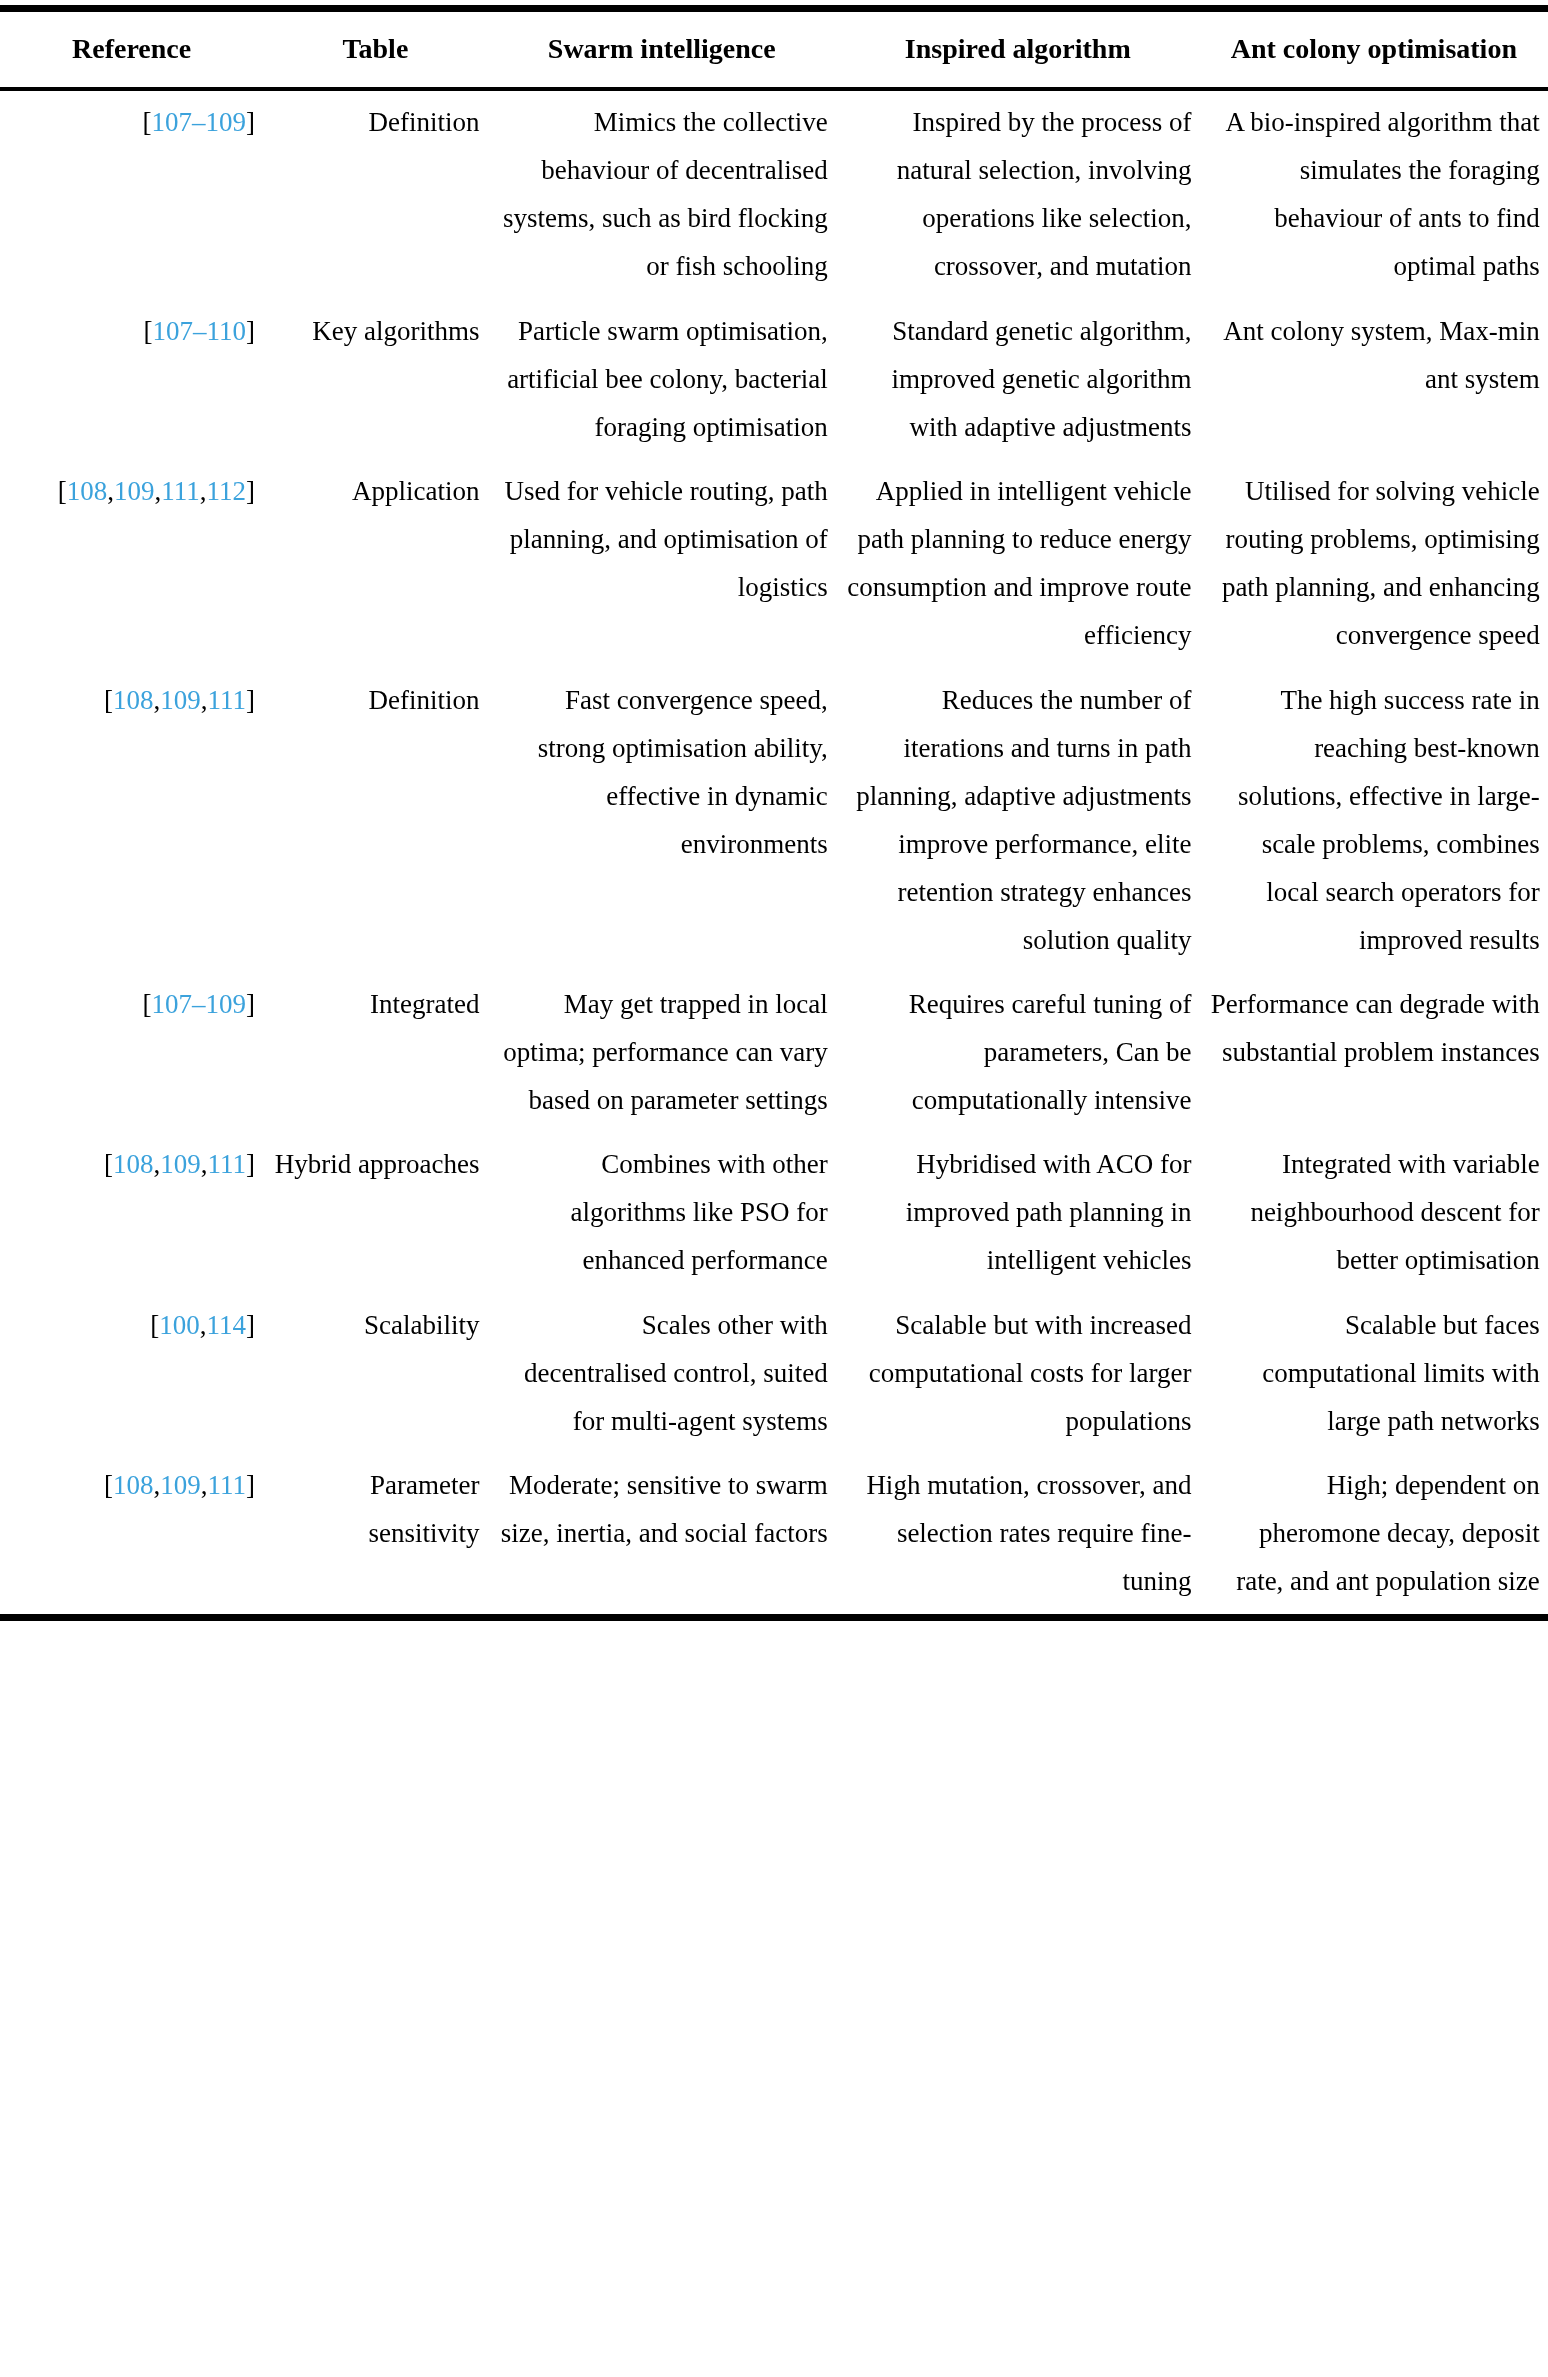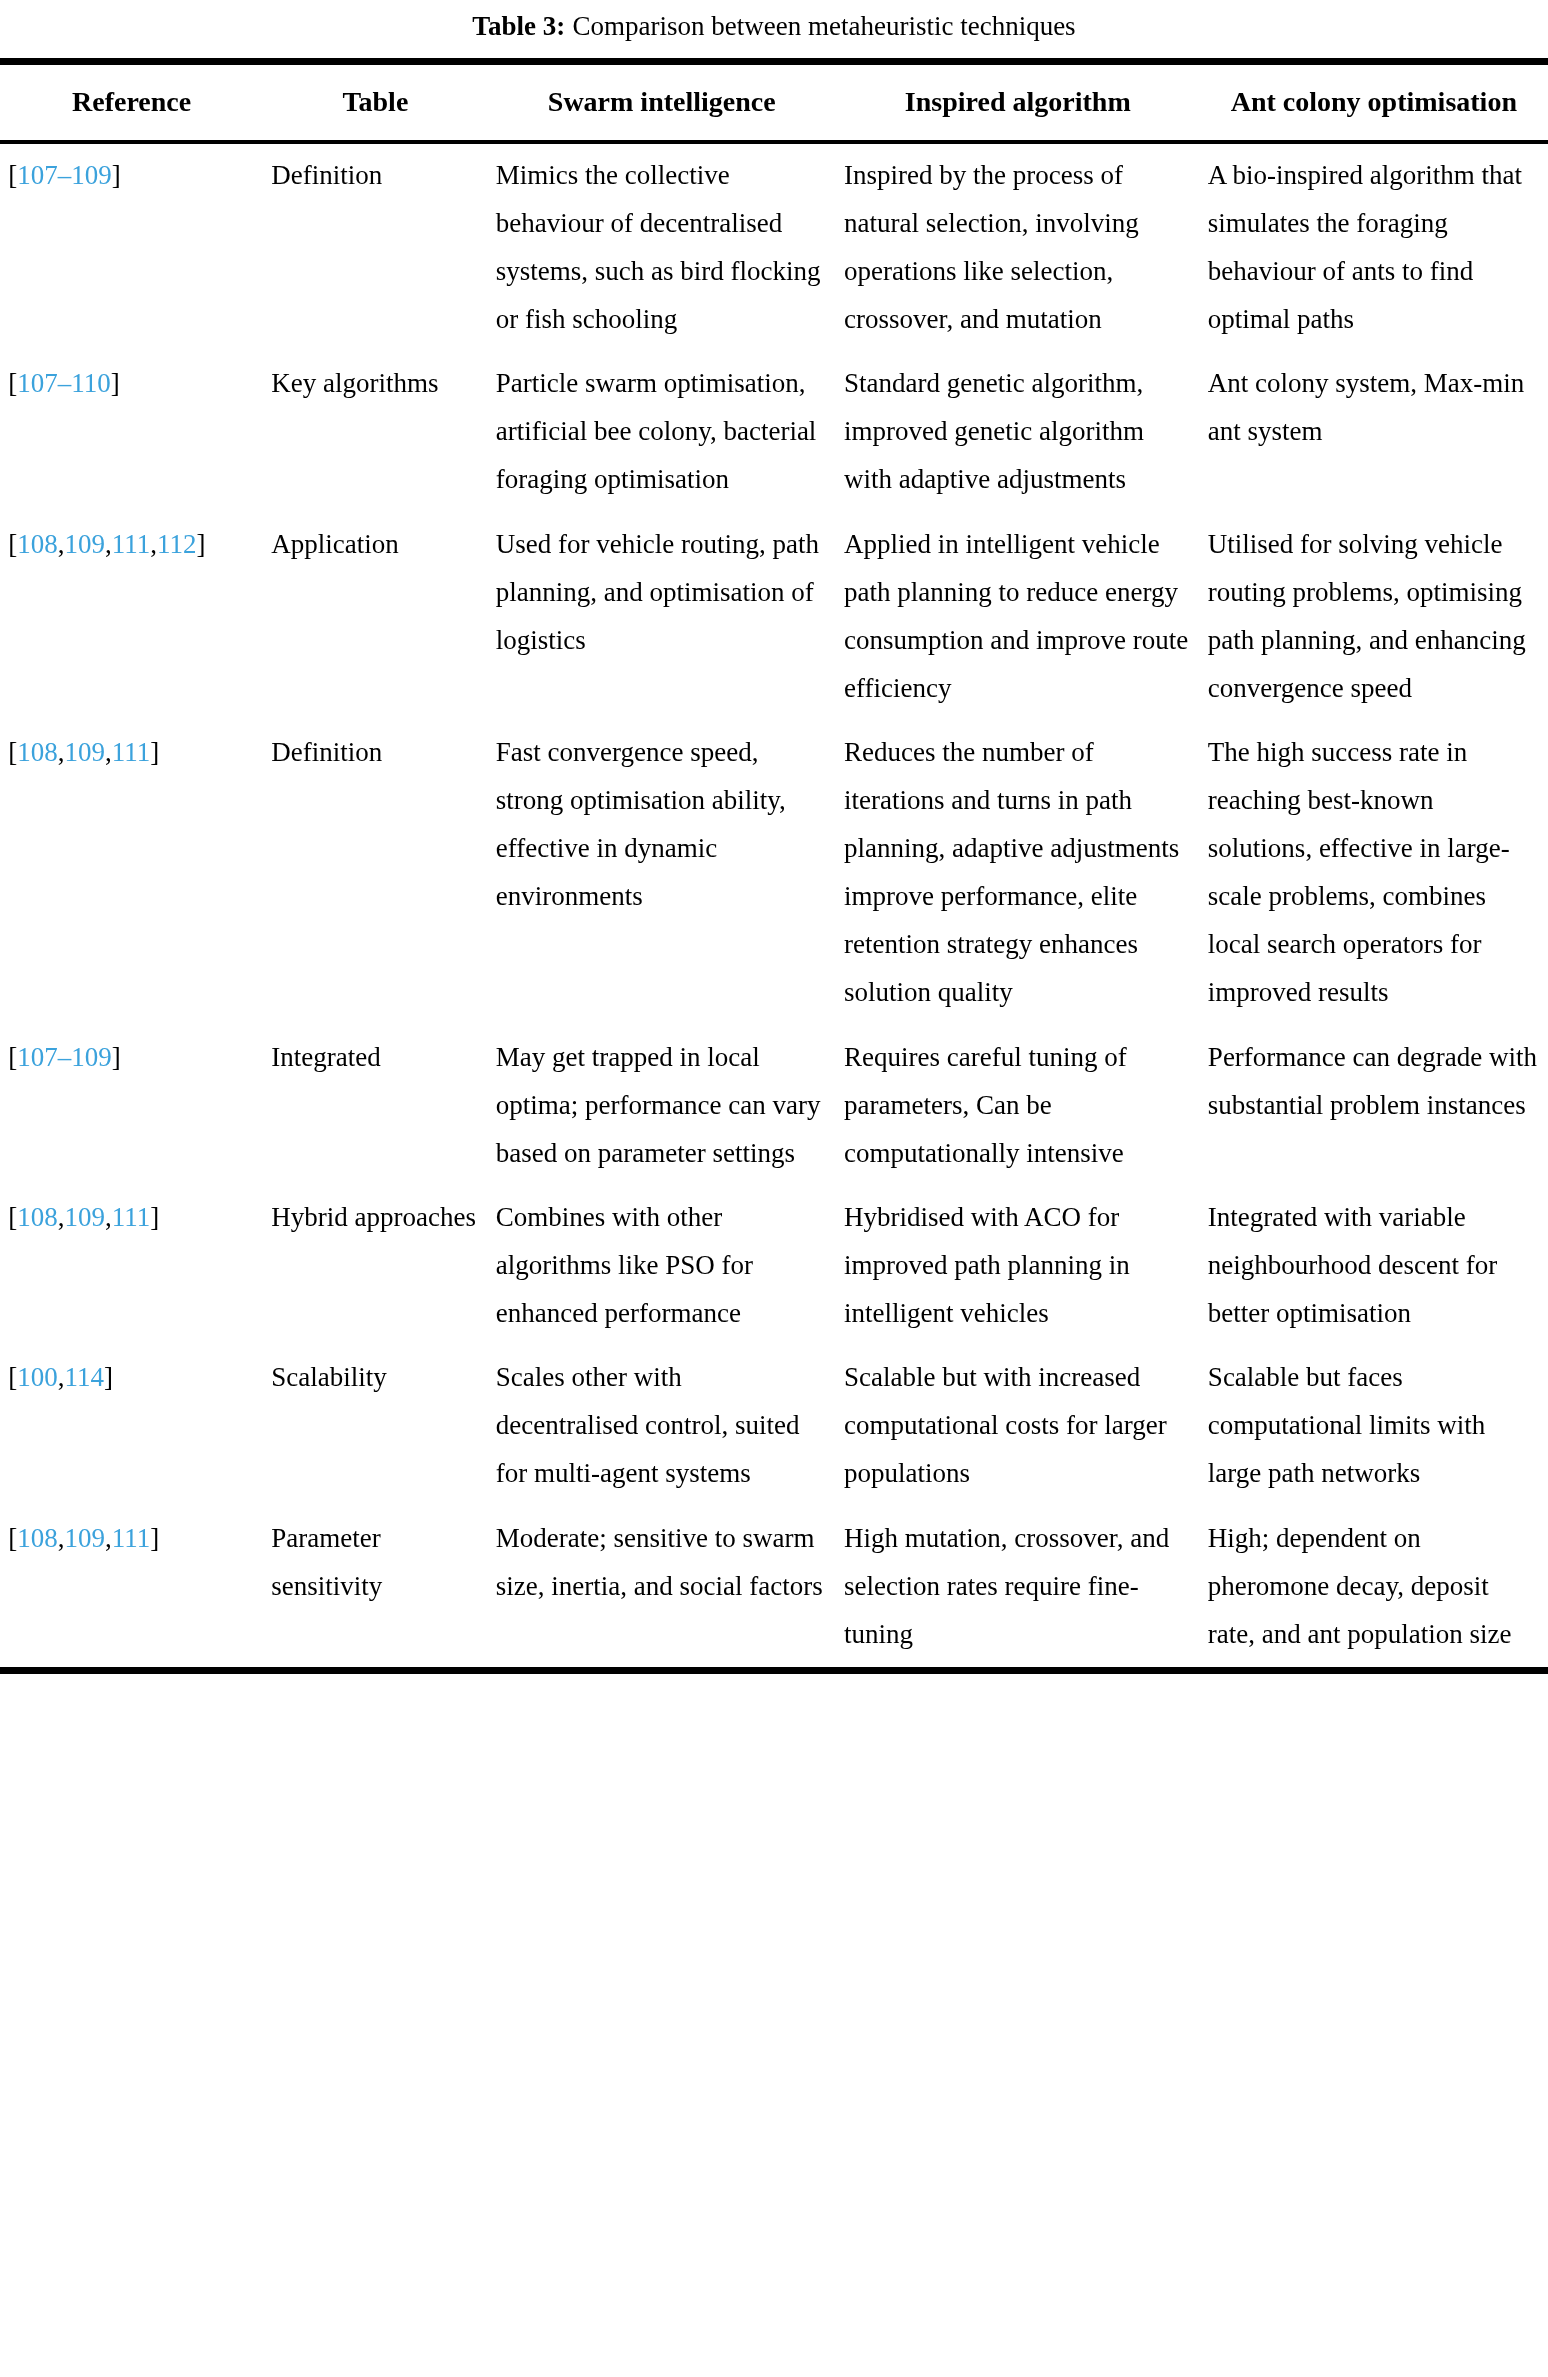--- a/index.html
+++ b/index.html
@@ -33,32 +33,29 @@
     padding: 13px 6.6px 15px 6.6px;
     vertical-align: top;
     text-align: center;
     border-bottom: 4.1px solid var(--rule-color);
   }
   table.cmp tbody td {
     font-size: 27px;
     line-height: 48px;
     padding: 7.4px 8.2px 9px 8.2px;
     vertical-align: top;
-    text-align: left;
+    text-align: right;
   }
   .cite { color: var(--citation-color); }
 </style>
 </head>
 <body>
 
 <div class="page">
 
-  <div class="caption">
-    <span class="caption-label">Table 3:</span><span>Comparison between metaheuristic techniques</span>
-  </div>
 
   <table class="cmp">
     <colgroup>
       <col style="width:17%">
       <col style="width:14.5%">
       <col style="width:22.5%">
       <col style="width:23.5%">
       <col style="width:22.5%">
     </colgroup>
     <thead>

